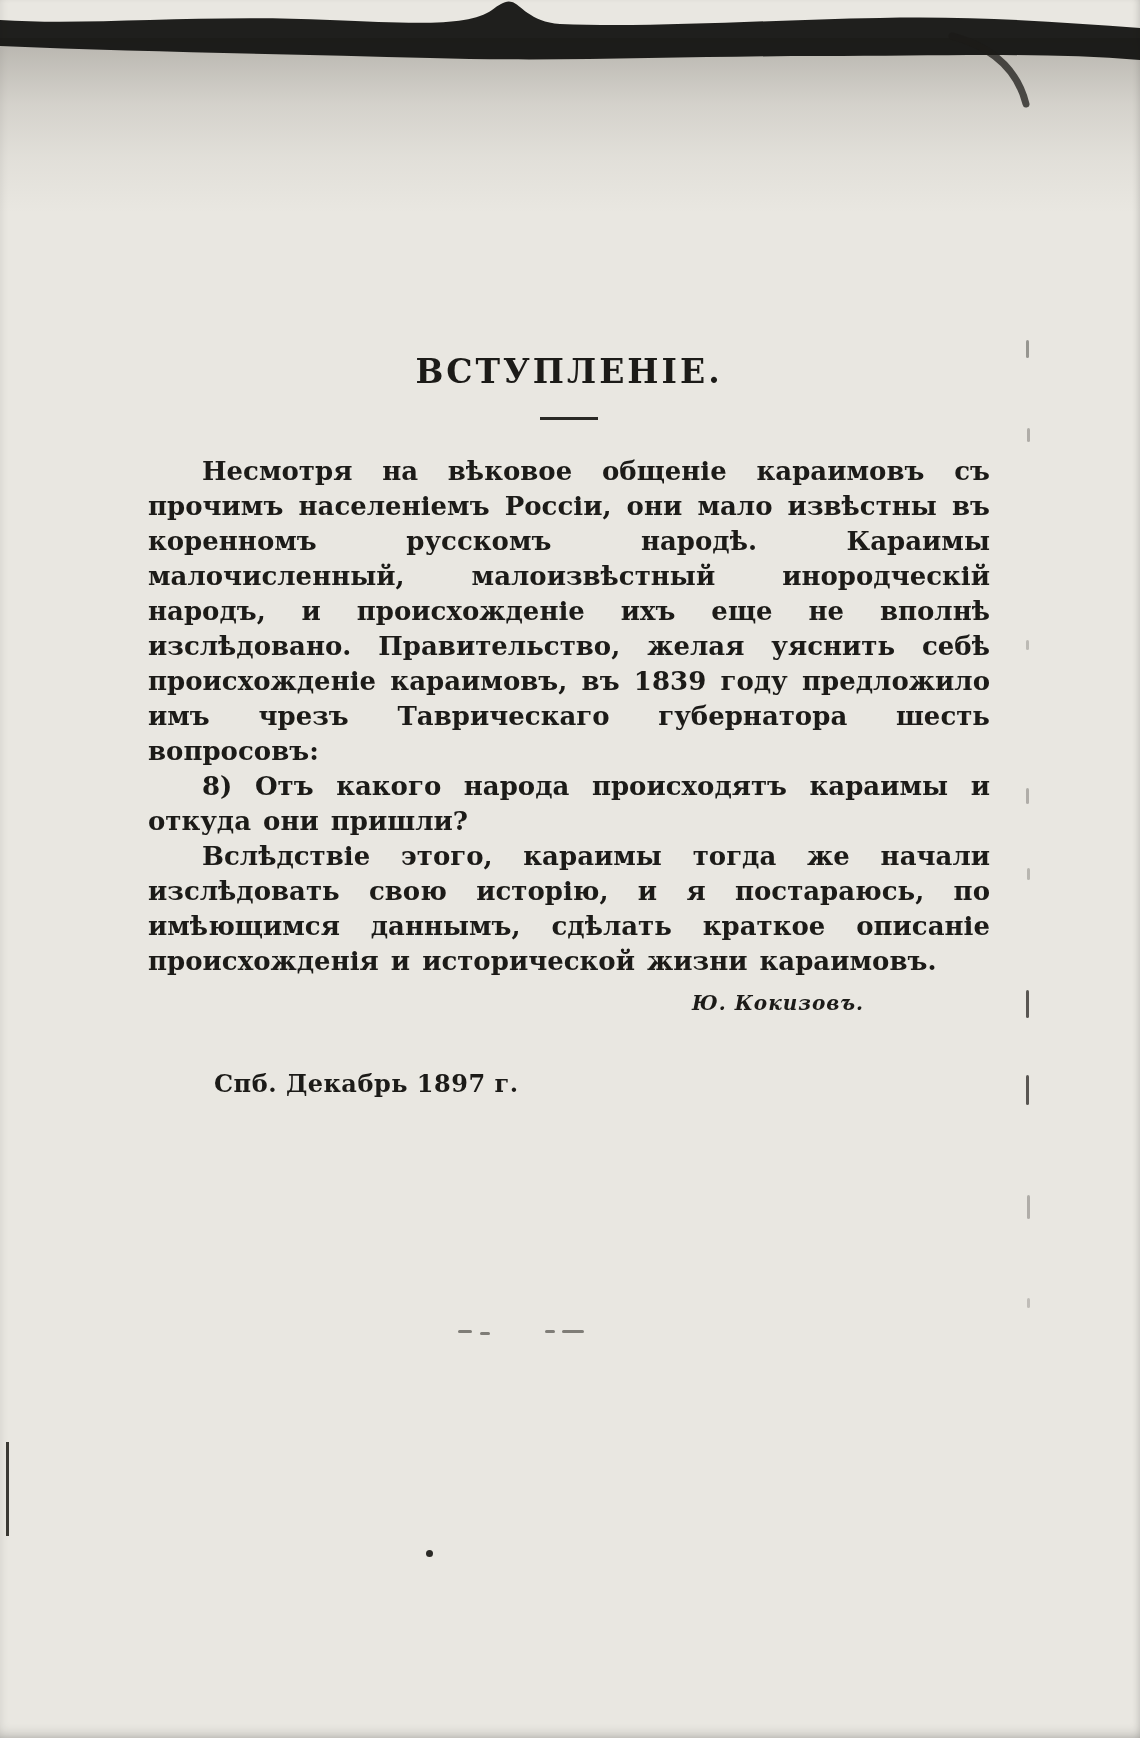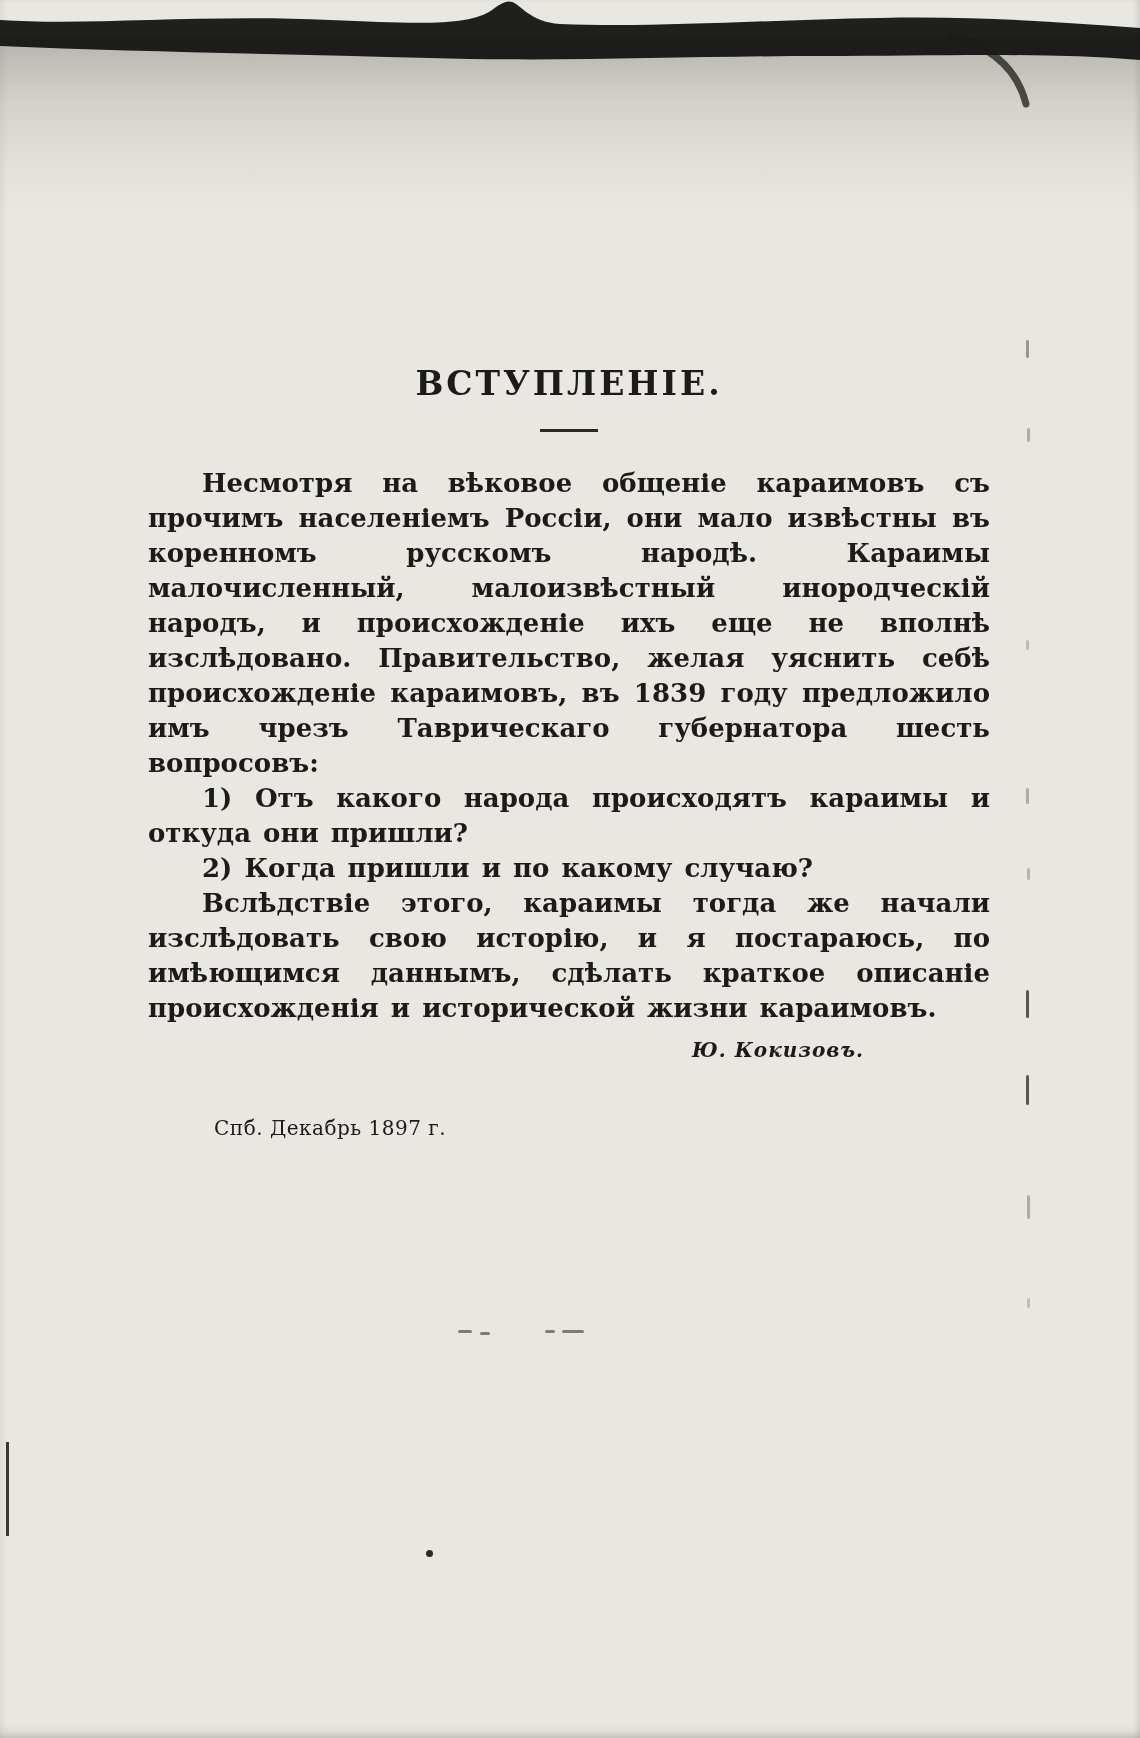--- a/index.html
+++ b/index.html
@@ -74,21 +74,21 @@
 
   
   .content {
     position: absolute;
     left: 148px;
     right: 150px;
     top: 348px;
     z-index: 5;
   }
   .doc-title {
-    margin: 16px;
+    margin: 4px;
     text-align: center;
     font-size: 33px;
     font-weight: bold;
     letter-spacing: 3px;
   }
   .title-divider {
     width: 58px;
     height: 3px;
     background: #2a2925;
     margin: 26px auto 34px auto;
@@ -106,22 +106,22 @@
     margin: 12px 0 0 0;
     text-align: right;
     padding-right: 126px;
     font-size: 20px;
     font-style: italic;
     font-weight: bold;
     letter-spacing: 1px;
   }
   .dateline {
     margin: 54px 0 4px 66px;
-    font-size: 20px;
-    font-weight: normal;
+    font-size: 24px;
+    font-weight: bold;
     letter-spacing: 0.5px;
   }
 </style>
 </head>
 <body>
 
 <div class="page">
 
   <svg class="scan-top-svg" viewBox="0 0 1140 130" preserveAspectRatio="none" aria-hidden="true">
     <path d="M0,20 C90,26 200,14 330,20 C420,24 470,26 492,10 C500,4 506,0 512,2 C520,4 530,22 560,24 C650,28 760,20 880,18 C980,16 1060,22 1140,28 L1140,60 C1040,52 940,56 820,56 C700,56 560,62 430,58 C290,54 140,52 0,46 Z" fill="#121210" opacity="0.94"></path>
@@ -145,21 +145,20 @@
   <div class="scan-dash" style="left:562px; top:1330px; width:22px;"></div>
 
   <div class="spine-line"></div>
   <div class="scan-dot"></div>
 
   <main class="content">
     <h1 class="doc-title">ВСТУПЛЕНІЕ.</h1>
     <div class="title-divider"></div>
 
     <p class="para">Несмотря на вѣковое общеніе караимовъ съ прочимъ населеніемъ Россіи, они мало извѣстны въ коренномъ русскомъ народѣ. Караимы малочисленный, малоизвѣстный инородческій народъ, и происхожденіе ихъ еще не вполнѣ изслѣдовано. Правительство, желая уяснить себѣ происхожденіе караимовъ, въ 1839 году предложило имъ чрезъ Таврическаго губернатора шесть вопросовъ:</p>
-    <p class="para">1) Отъ какого народа происходятъ караимы и откуда они пришли?</p>
-    <p class="para">2) Когда пришли и по какому случаю?</p>
+    <p class="para">8) Отъ какого народа происходятъ караимы и откуда они пришли?</p>
     <p class="para">Вслѣдствіе этого, караимы тогда же начали изслѣдовать свою исторію, и я постараюсь, по имѣющимся даннымъ, сдѣлать краткое описаніе происхожденія и исторической жизни караимовъ.</p>
 
     <p class="signature">Ю. Кокизовъ.</p>
     <p class="dateline">Спб. Декабрь 1897 г.</p>
   </main>
 
 </div>
 
 </body></html>

